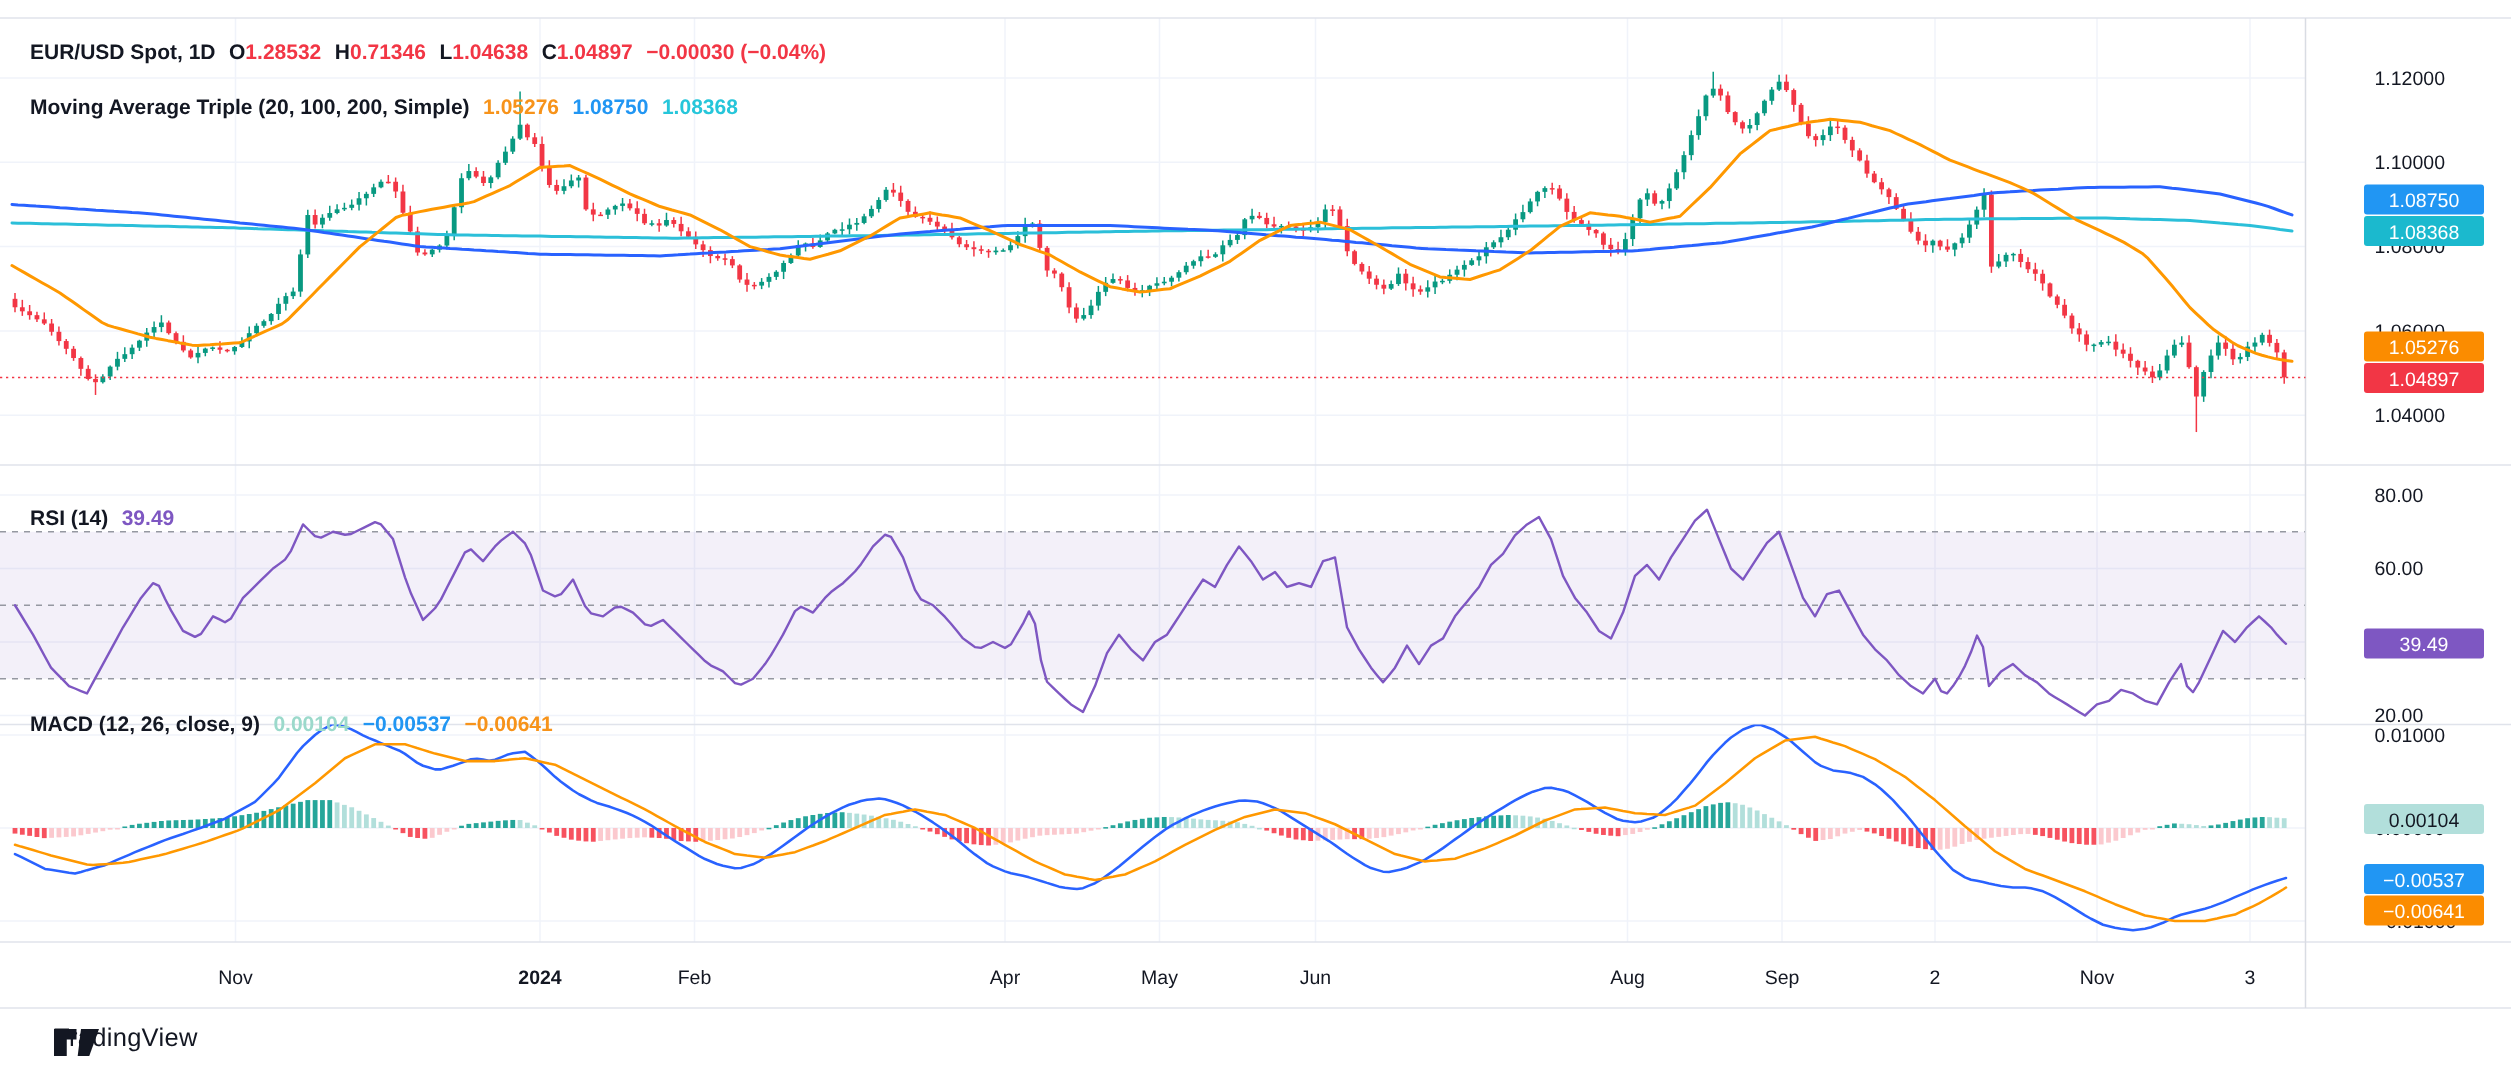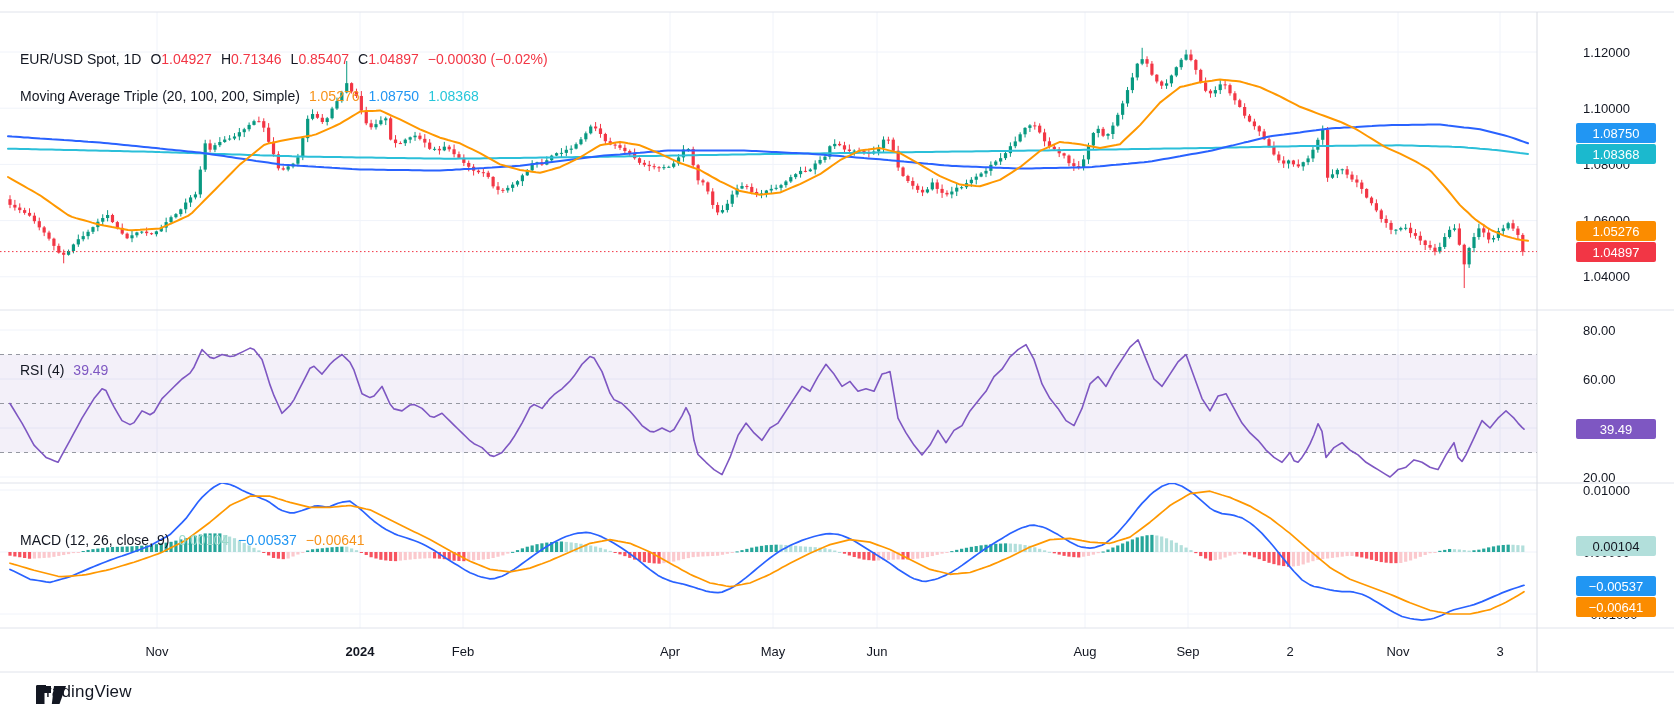--- a/index.html
+++ b/index.html
@@ -1,18 +1,18 @@
 <!DOCTYPE html>
 <html><head>
 <meta charset="utf-8">
 <style>
   html,body{margin:0;padding:0;background:#ffffff;}
   .chart{position:relative;width:1674px;height:718px;background:#fff;font-family:"Liberation Sans",sans-serif;overflow:hidden;}
   svg{position:absolute;left:0;top:0;}
-  .hdr{position:absolute;left:20px;display:flex;gap:9px;align-items:center;font-size:14px;font-weight:400;color:#131722;white-space:nowrap;z-index:4;margin-top:25px;}
+  .hdr{position:absolute;left:20px;display:flex;gap:9px;align-items:center;font-size:14px;font-weight:700;color:#131722;white-space:nowrap;z-index:4;}
   .hdr .red{color:#F23645;}
   .hdr .orange{color:#F7931A;}
   .hdr .blue{color:#2196F3;}
   .hdr .cyan{color:#26C6DA;}
   .hdr .purple{color:#7E57C2;}
   .hdr .mint{color:#9BD9CB;}
   .hdr .lbl{color:#131722;}
   .pair{display:inline-flex;}
   .badge{position:absolute;left:1576px;width:80px;height:20px;border-radius:2px;display:flex;align-items:center;justify-content:center;font-size:13px;color:#fff;z-index:3;}
   .b-ma100{top:123px;background:#2196F3;}
@@ -1041,50 +1041,50 @@
       <text x="1188" y="656" font-size="13" fill="#131722" text-anchor="middle" font-weight="400" font-family="&quot;Liberation Sans&quot;,sans-serif">Sep</text>
       <text x="1290" y="656" font-size="13" fill="#131722" text-anchor="middle" font-weight="400" font-family="&quot;Liberation Sans&quot;,sans-serif">2</text>
       <text x="1398" y="656" font-size="13" fill="#131722" text-anchor="middle" font-weight="400" font-family="&quot;Liberation Sans&quot;,sans-serif">Nov</text>
       <text x="1500" y="656" font-size="13" fill="#131722" text-anchor="middle" font-weight="400" font-family="&quot;Liberation Sans&quot;,sans-serif">3</text>
     </svg>
 
   <div class="hdr" style="top:26px">
     <span>EUR/USD Spot, 1D</span>
     <span class="pair">
         <span class="lbl">O</span>
-        <span class="red">1.04927</span>
+        <span class="red">1.28532</span>
       </span>
     <span class="pair">
         <span class="lbl">H</span>
         <span class="red">0.71346</span>
       </span>
     <span class="pair">
         <span class="lbl">L</span>
-        <span class="red">0.85407</span>
+        <span class="red">1.04638</span>
       </span>
     <span class="pair">
         <span class="lbl">C</span>
         <span class="red">1.04897</span>
       </span>
-    <span class="red">−0.00030 (−0.02%)</span>
+    <span class="red">−0.00030 (−0.04%)</span>
   </div>
 
   <div class="hdr" style="top:63px">
     <span>Moving Average Triple (20, 100, 200, Simple)</span>
     <span class="orange">1.05276</span>
     <span class="blue">1.08750</span>
     <span class="cyan">1.08368</span>
   </div>
 
   <div class="hdr" style="top:337px">
-    <span>RSI (4)</span>
+    <span>RSI (14)</span>
     <span class="purple">39.49</span>
   </div>
 
-  <div class="hdr" style="top:507px">
+  <div class="hdr" style="top:474px">
     <span>MACD (12, 26, close, 9)</span>
     <span class="mint">0.00104</span>
     <span class="blue">−0.00537</span>
     <span class="orange">−0.00641</span>
   </div>
 
   <div class="badge b-ma100">1.08750</div>
   <div class="badge b-ma200">1.08368</div>
   <div class="badge b-ma20">1.05276</div>
   <div class="badge b-price">1.04897</div>

